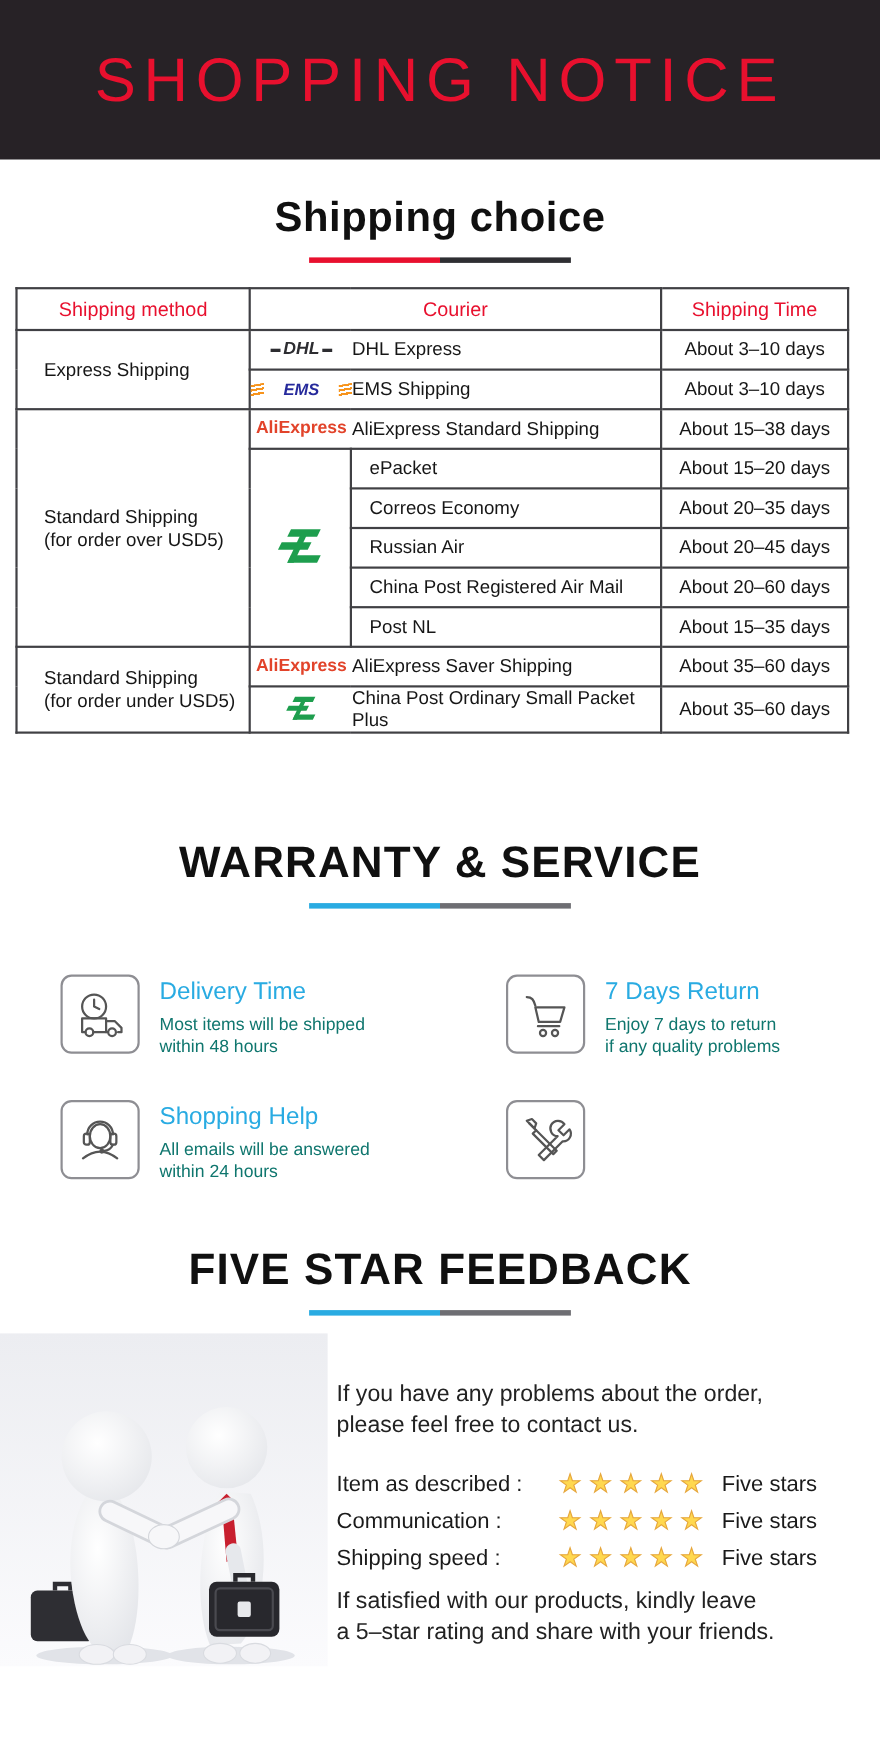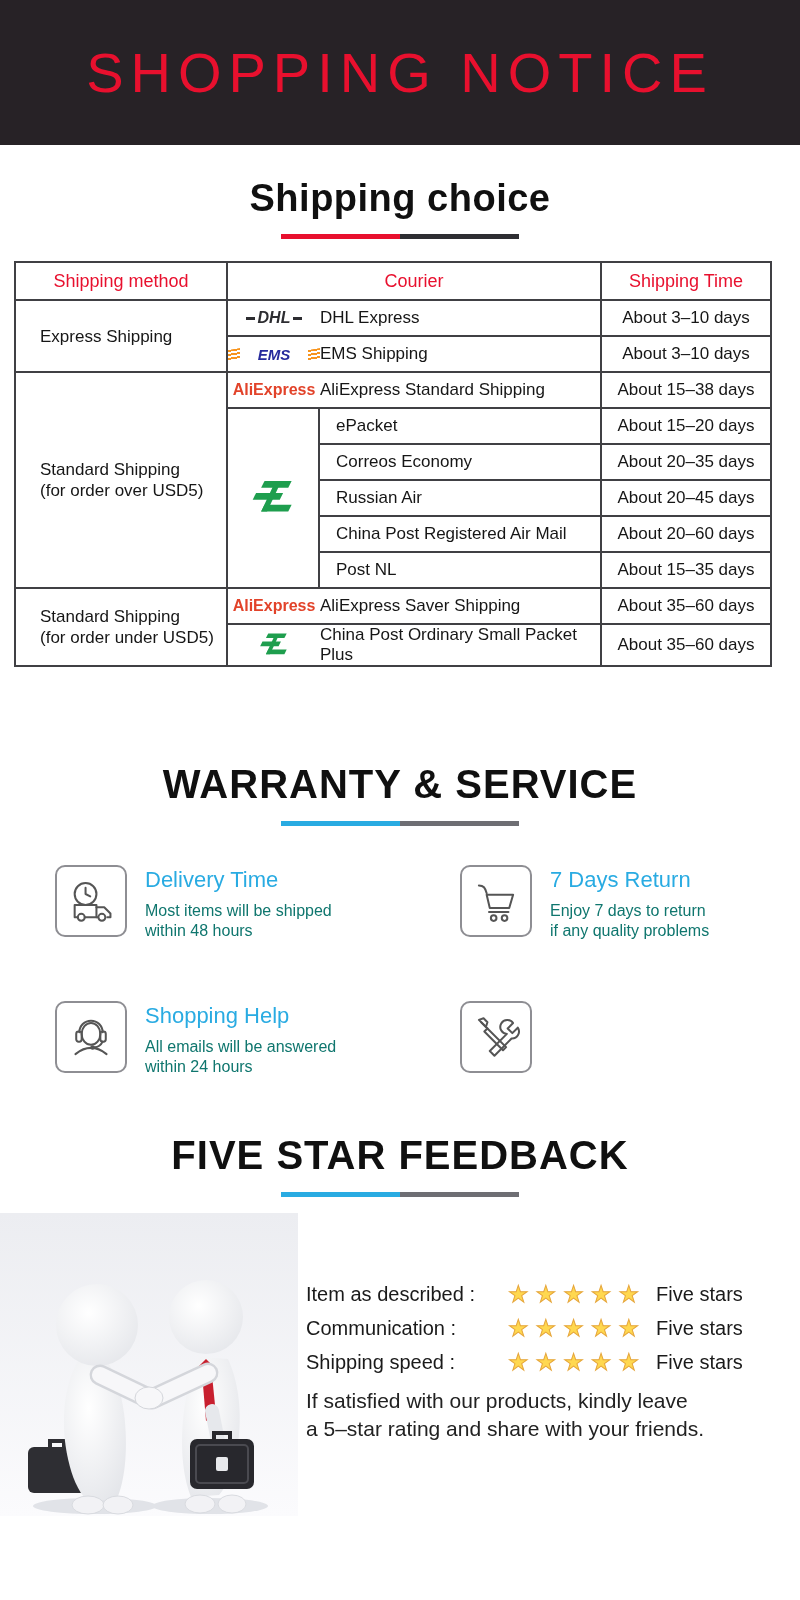--- a/index.html
+++ b/index.html
@@ -63,22 +63,22 @@
   .ali-logo { font-size:16px; font-weight:600; color:#e2432a; }
   .cp-logo svg { display:block; }
 
   
   .note { margin:24px 16px 0; font-size:17.5px; line-height:23px; color:#222; }
 
   
   .warranty-head { margin-top:48px; }
 
   .services {
-    margin-top:39px; padding-left:55px;
-    display:grid; grid-template-columns:405px auto; row-gap:60px;
+    margin-top:60px; padding-left:55px;
+    display:grid; grid-template-columns:405px auto; row-gap:38px;
   }
   .svc { display:flex; align-items:flex-start; }
   .svc-icon {
     width:72px; height:72px; flex:none; border:2px solid #8e8e93; border-radius:10px;
     display:flex; align-items:center; justify-content:center;
   }
   .svc-icon svg { stroke:#555; fill:none; stroke-width:2.6; stroke-linecap:round; stroke-linejoin:round; }
   .svc-body { margin-left:18px; padding-top:2px; }
   .svc-title { color:#29abe2; font-size:22px; margin-bottom:8px; }
   .svc-line { font-size:16px; line-height:20px; color:#0f766e; }
@@ -366,20 +366,24 @@
       <rect x="190" y="226" width="64" height="50" rx="7" fill="#28282d"></rect>
       <rect x="196" y="232" width="52" height="38" rx="4" fill="none" stroke="#4a4a50" stroke-width="2"></rect>
       <path d="M214 226 v-6 h16 v6" stroke="#28282d" stroke-width="4" fill="none"></path>
       <rect x="216" y="244" width="12" height="14" rx="2" fill="#e8e9ec"></rect>
       <ellipse cx="200" cy="291" rx="15" ry="9" fill="#f2f2f5" stroke="#d9dbe0"></ellipse>
       <ellipse cx="232" cy="291" rx="14" ry="9" fill="#f2f2f5" stroke="#d9dbe0"></ellipse>
     </svg>
   </div>
 
   <div class="fb-col">
+    <div class="fb-intro">
+      <span>If you have any problems about the order,</span><br>
+      <span>please feel free to contact us.</span>
+    </div>
 
     <div class="ratings">
       <div class="rating-row">
         <span class="rating-label">Item as described :</span>
         <span class="stars">★★★★★</span>
         <span class="rating-suffix">Five stars</span>
       </div>
       <div class="rating-row">
         <span class="rating-label">Communication :</span>
         <span class="stars">★★★★★</span>

